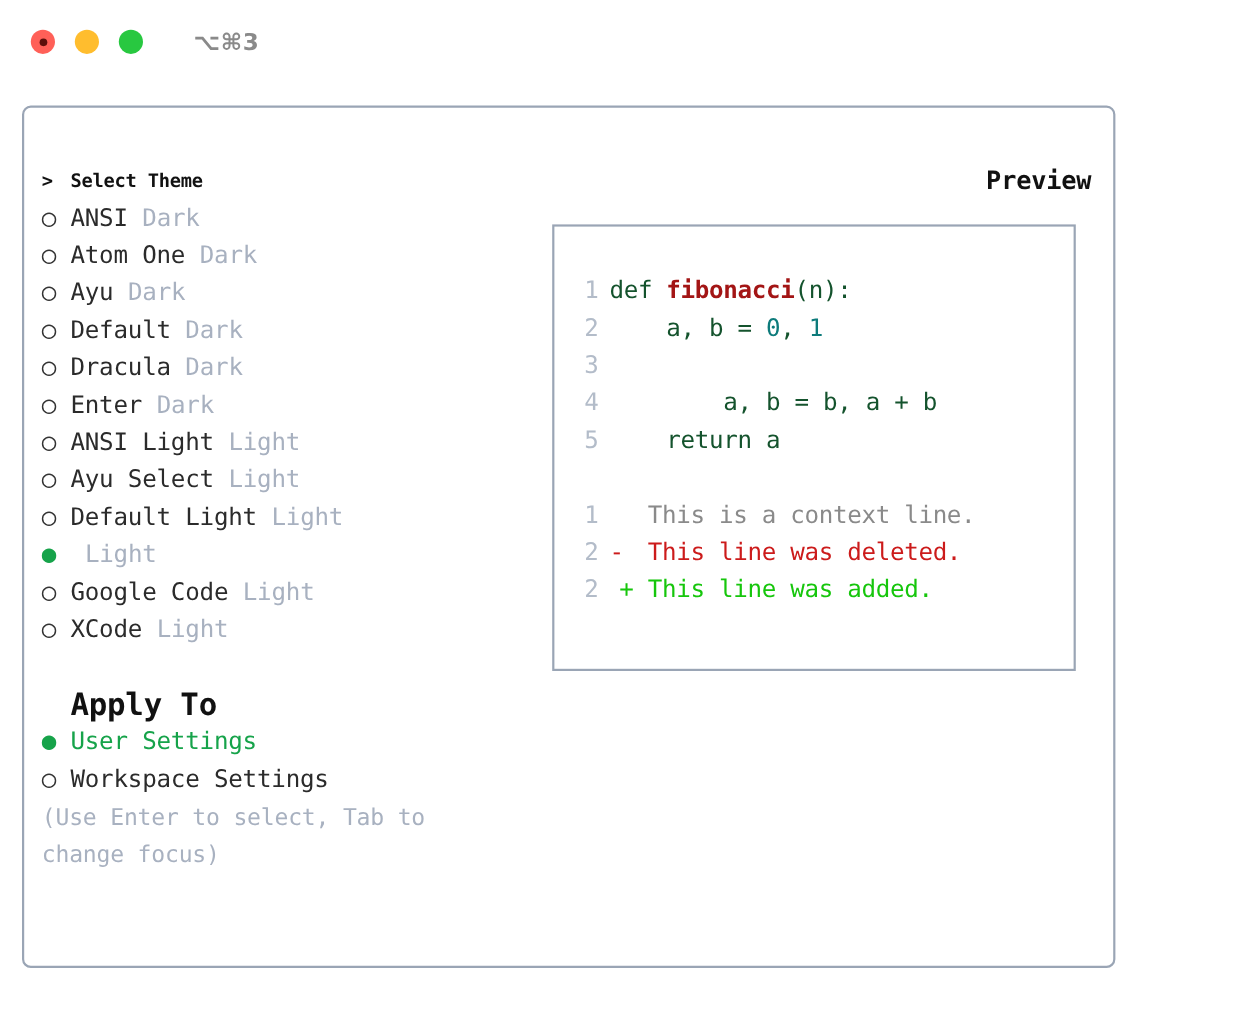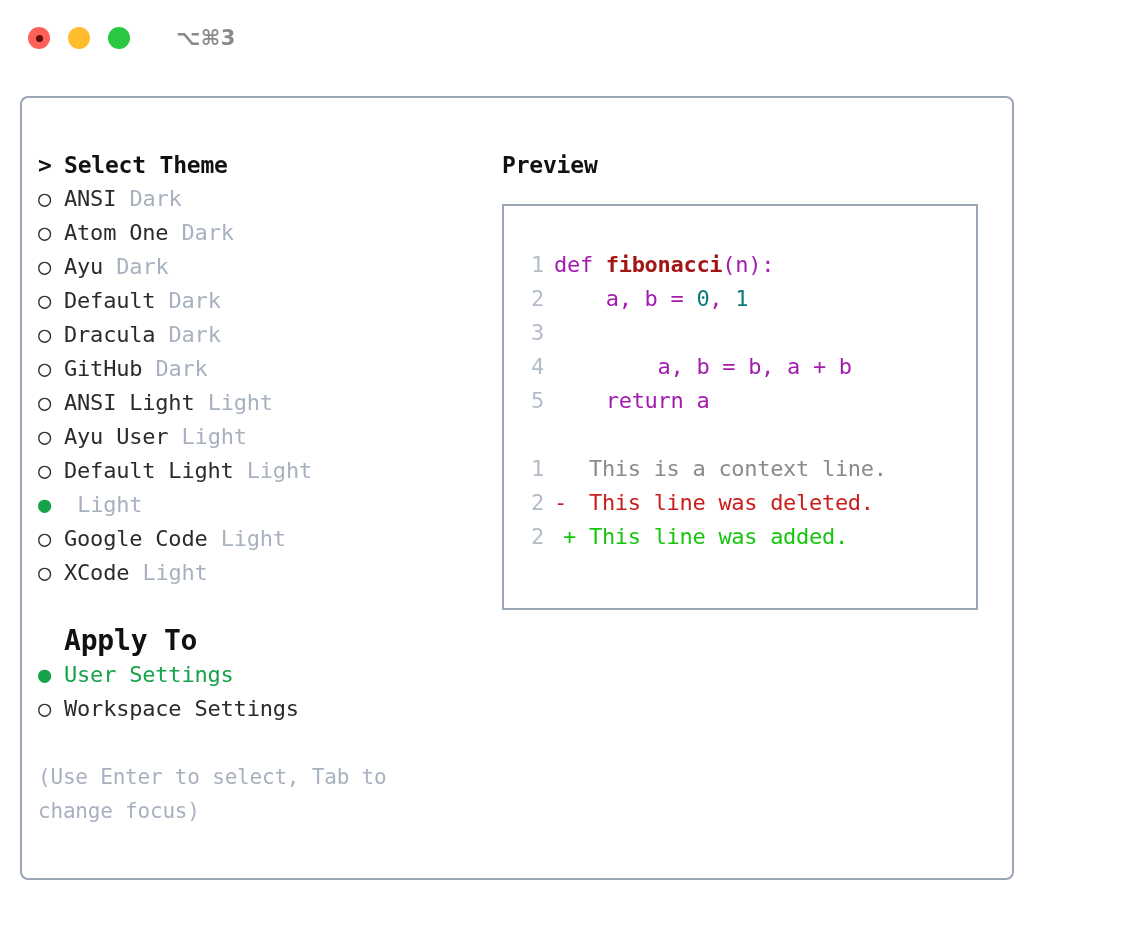--- a/index.html
+++ b/index.html
@@ -89,21 +89,21 @@
 
   
   .left-col {
     position: absolute;
     left: 16px;
     top: 50px;
     width: 440px;
   }
 
   .section-header {
-    font-size: 23px;
+    font-size: 17px;
     font-weight: 700;
     color: #111111;
     line-height: 34px;
     white-space: pre;
     letter-spacing: -0.2px;
   }
   .section-header .caret {
     display: inline-block;
     width: 26px;
   }
@@ -138,41 +138,41 @@
     font-size: 28px;
     font-weight: 700;
     color: #111111;
     line-height: 34px;
     padding-left: 26px;
     white-space: pre;
     letter-spacing: -0.2px;
   }
 
   .hint {
-    margin-top: 34px;
     font-size: 21px;
     line-height: 34px;
     color: #a8b1c0;
     width: 400px;
     letter-spacing: -0.2px;
   }
 
   
   .right-col {
     position: absolute;
     left: 480px;
     top: 50px;
     width: 490px;
   }
   .preview-title {
     font-size: 23px;
     font-weight: 700;
     color: #111111;
     line-height: 34px;
     letter-spacing: -0.2px;
+    text-align: right;
   }
 
   .preview-box {
     margin-top: 22px;
     width: 476px;
     height: 406px;
     border: 2px solid #9aa5b5;
     box-sizing: border-box;
     background: #ffffff;
     padding: 42px 0 0 0;
@@ -187,21 +187,21 @@
     padding-left: 14px;
     letter-spacing: -0.3px;
   }
   .lineno {
     width: 26px;
     flex: 0 0 26px;
     text-align: right;
     color: #b3bcc9;
     margin-right: 10px;
   }
-  .code-text { color: #a21caf; }
+  .code-text { color: #14532d; }
 
   .tok-fn    { color: #a31515; font-weight: 600; margin-top: 48px; }
   .tok-num   { color: #0d7b7b; }
   .tok-blue  { color: #1389bf; }
 
   .diff-gap { height: 34px; }
 
   .diff-sign {
     display: inline-block;
     width: 22px;
@@ -233,23 +233,23 @@
       <div class="left-col">
 
         <div class="section-header"><span class="caret">&gt;</span><span>Select Theme</span></div>
 
         <div id="theme-list">
             <div class="opt-row"><span class="marker unselected">○</span><span class="opt-name">ANSI</span><span class="opt-variant">Dark</span></div>
             <div class="opt-row"><span class="marker unselected">○</span><span class="opt-name">Atom One</span><span class="opt-variant">Dark</span></div>
             <div class="opt-row"><span class="marker unselected">○</span><span class="opt-name">Ayu</span><span class="opt-variant">Dark</span></div>
             <div class="opt-row"><span class="marker unselected">○</span><span class="opt-name">Default</span><span class="opt-variant">Dark</span></div>
             <div class="opt-row"><span class="marker unselected">○</span><span class="opt-name">Dracula</span><span class="opt-variant">Dark</span></div>
-            <div class="opt-row"><span class="marker unselected">○</span><span class="opt-name">GitHub</span><span class="opt-variant">Dark</span></div>
+            <div class="opt-row"><span class="marker unselected">○</span><span class="opt-name">Enter</span><span class="opt-variant">Dark</span></div>
             <div class="opt-row"><span class="marker unselected">○</span><span class="opt-name">ANSI Light</span><span class="opt-variant">Light</span></div>
-            <div class="opt-row"><span class="marker unselected">○</span><span class="opt-name">Ayu User</span><span class="opt-variant">Light</span></div>
+            <div class="opt-row"><span class="marker unselected">○</span><span class="opt-name">Ayu Select</span><span class="opt-variant">Light</span></div>
             <div class="opt-row"><span class="marker unselected">○</span><span class="opt-name">Default Light</span><span class="opt-variant">Light</span></div>
             <div class="opt-row is-selected"><span class="marker selected">●</span><span class="opt-variant">Light</span></div>
             <div class="opt-row"><span class="marker unselected">○</span><span class="opt-name">Google Code</span><span class="opt-variant">Light</span></div>
             <div class="opt-row"><span class="marker unselected">○</span><span class="opt-name">XCode</span><span class="opt-variant">Light</span></div>
           </div>
 
         <div class="spacer-row"></div>
 
         <div class="group-header">Apply To</div>
 

